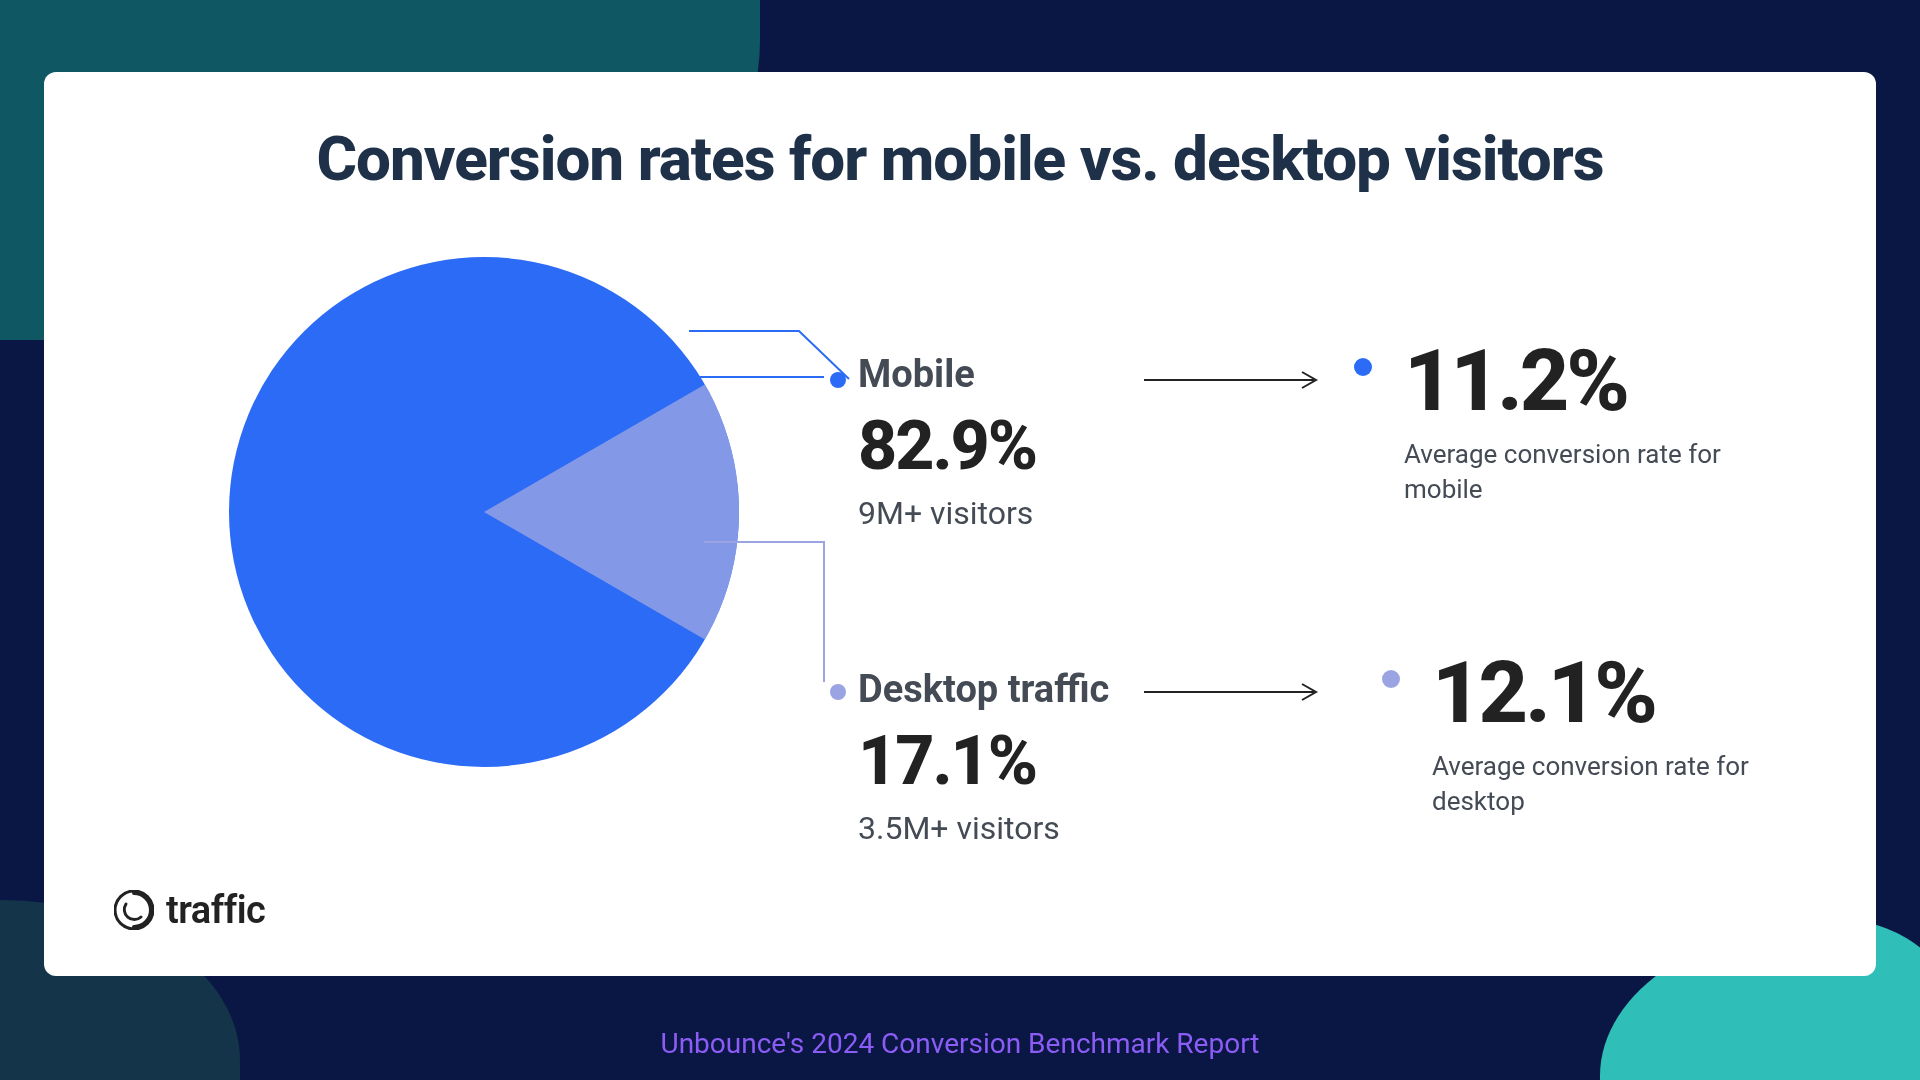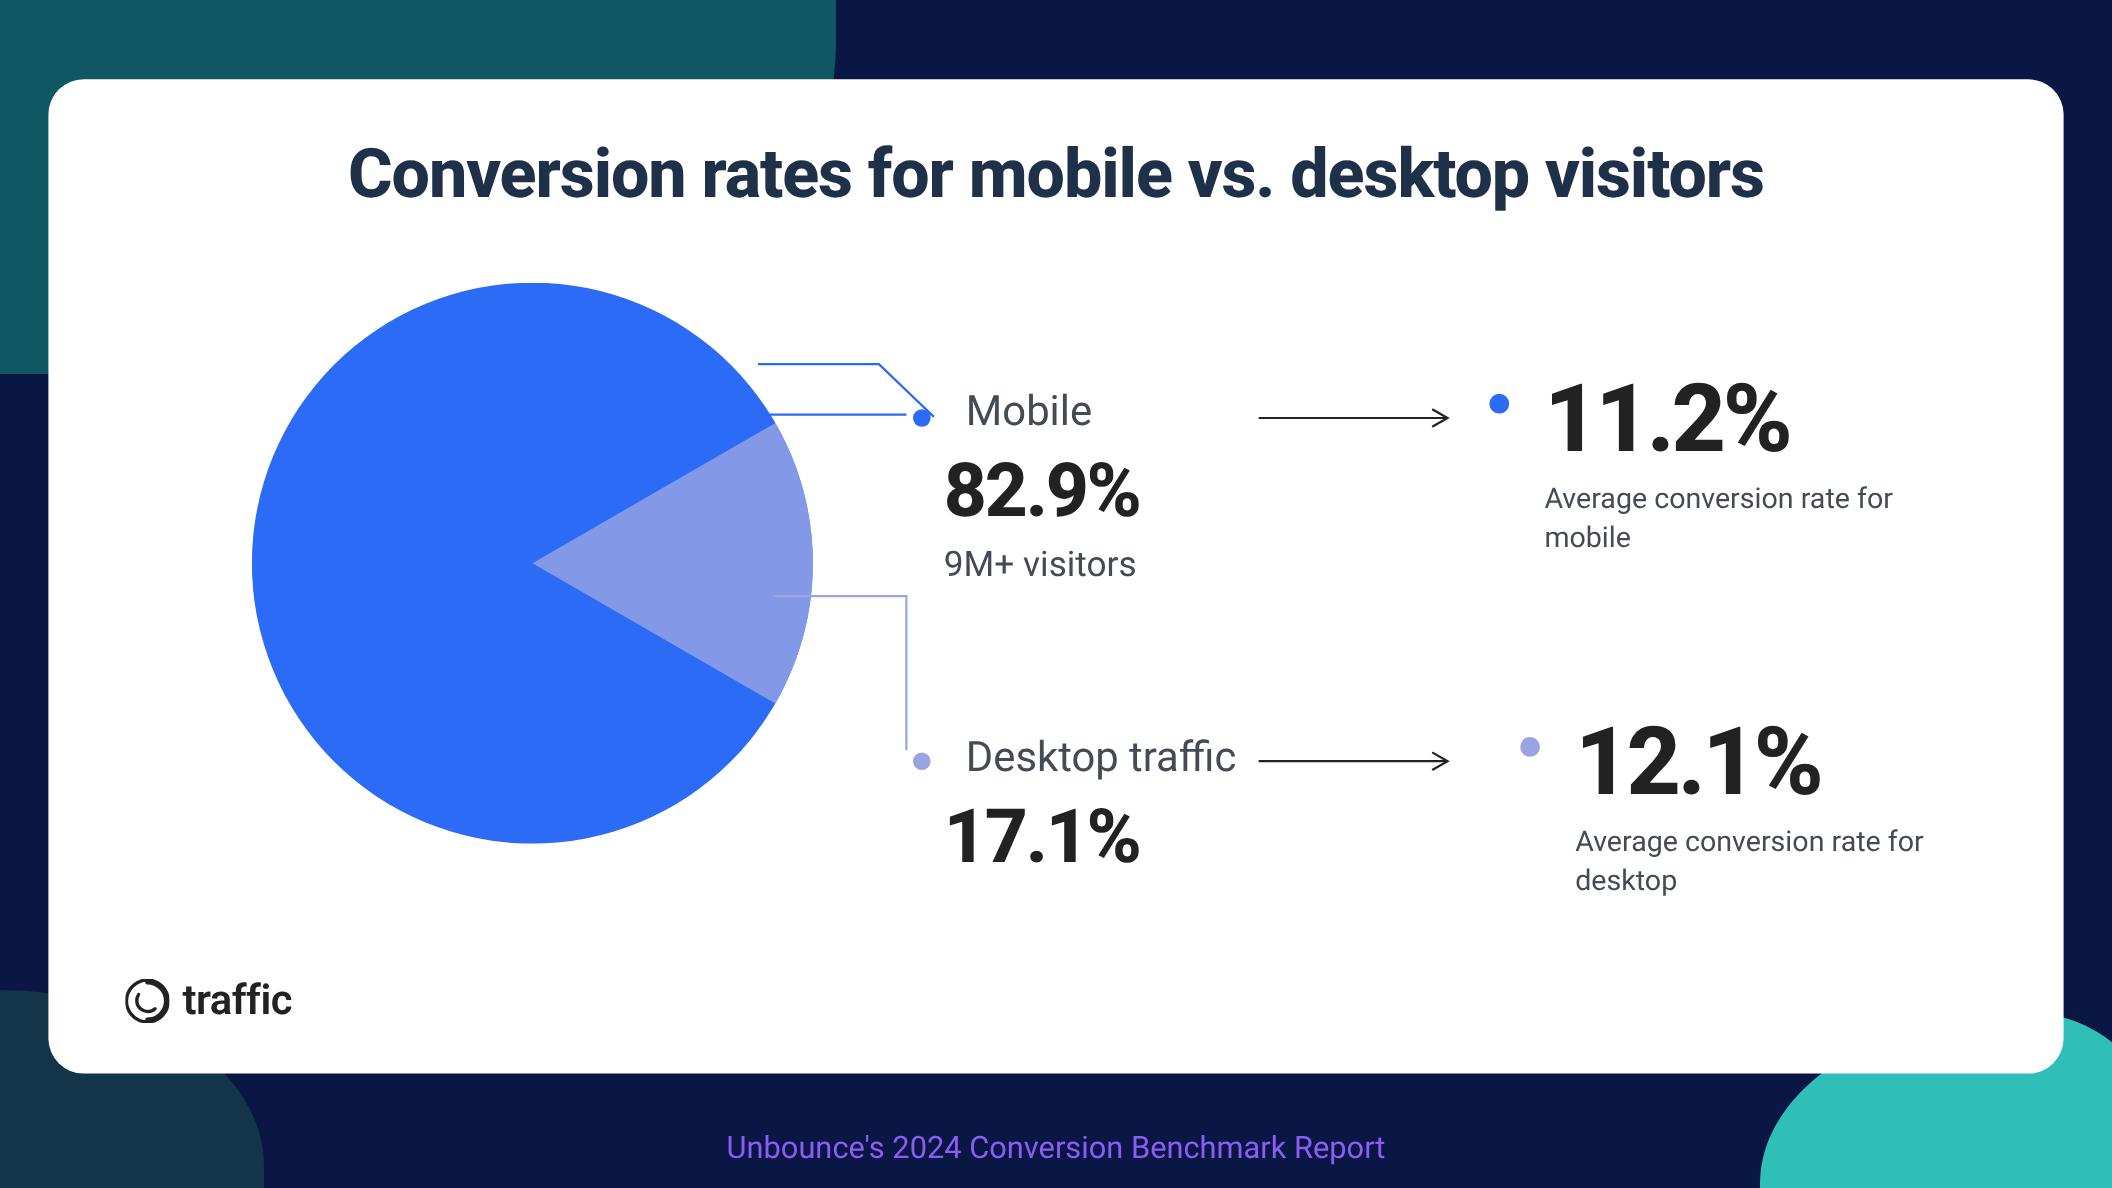--- a/index.html
+++ b/index.html
@@ -35,21 +35,21 @@
     background: #2fbfb8;
     border-top-left-radius: 400px 260px;
     border-top-right-radius: 200px 180px;
     z-index: 0;
   }
   .card {
     position: absolute;
     top: 72px; left: 44px;
     width: 1832px; height: 904px;
     background: #fff;
-    border-radius: 32px;
+    border-radius: 12px;
     z-index: 1;
   }
   .title {
     position: absolute;
     top: 50px; left: 0; right: 0;
     text-align: center;
     font-size: 62px;
     font-weight: 800;
     color: #1e3148;
     letter-spacing: -1px;
@@ -76,24 +76,23 @@
   }
   .bullet.mobile { background: #2b6bf5; }
   .bullet.desktop { background: #9aa4e3; }
   
   .block {
     position: absolute;
     font-family: inherit;
   }
   .block .label {
     font-size: 38px;
-    font-weight: 400;
+    font-weight: 700;
     color: #444b55;
     margin-bottom: 10px;
-    margin-left: 20px;
   }
   .block .big {
     font-size: 68px;
     font-weight: 800;
     color: #222;
     letter-spacing: -2px;
     margin-bottom: 8px;
   }
   .block .sub {
     font-size: 32px;
@@ -199,20 +198,21 @@
   <div class="block" style="top:280px; left:814px;">
     <div class="label">Mobile</div>
     <div class="big">82.9%</div>
     <div class="sub">9M+ visitors</div>
   </div>
 
   <div class="bullet desktop" style="top:612px; left:786px;"></div>
   <div class="block" style="top:595px; left:814px;">
     <div class="label">Desktop traffic</div>
     <div class="big">17.1%</div>
+    <div class="sub">3.5M+ visitors</div>
   </div>
 
   <svg class="arrow" style="top:296px; left:1100px;" width="190" height="24">
     <line x1="0" y1="12" x2="170" y2="12"></line>
     <polyline points="158,4 172,12 158,20"></polyline>
   </svg>
   <svg class="arrow" style="top:608px; left:1100px;" width="190" height="24">
     <line x1="0" y1="12" x2="170" y2="12"></line>
     <polyline points="158,4 172,12 158,20"></polyline>
   </svg>

